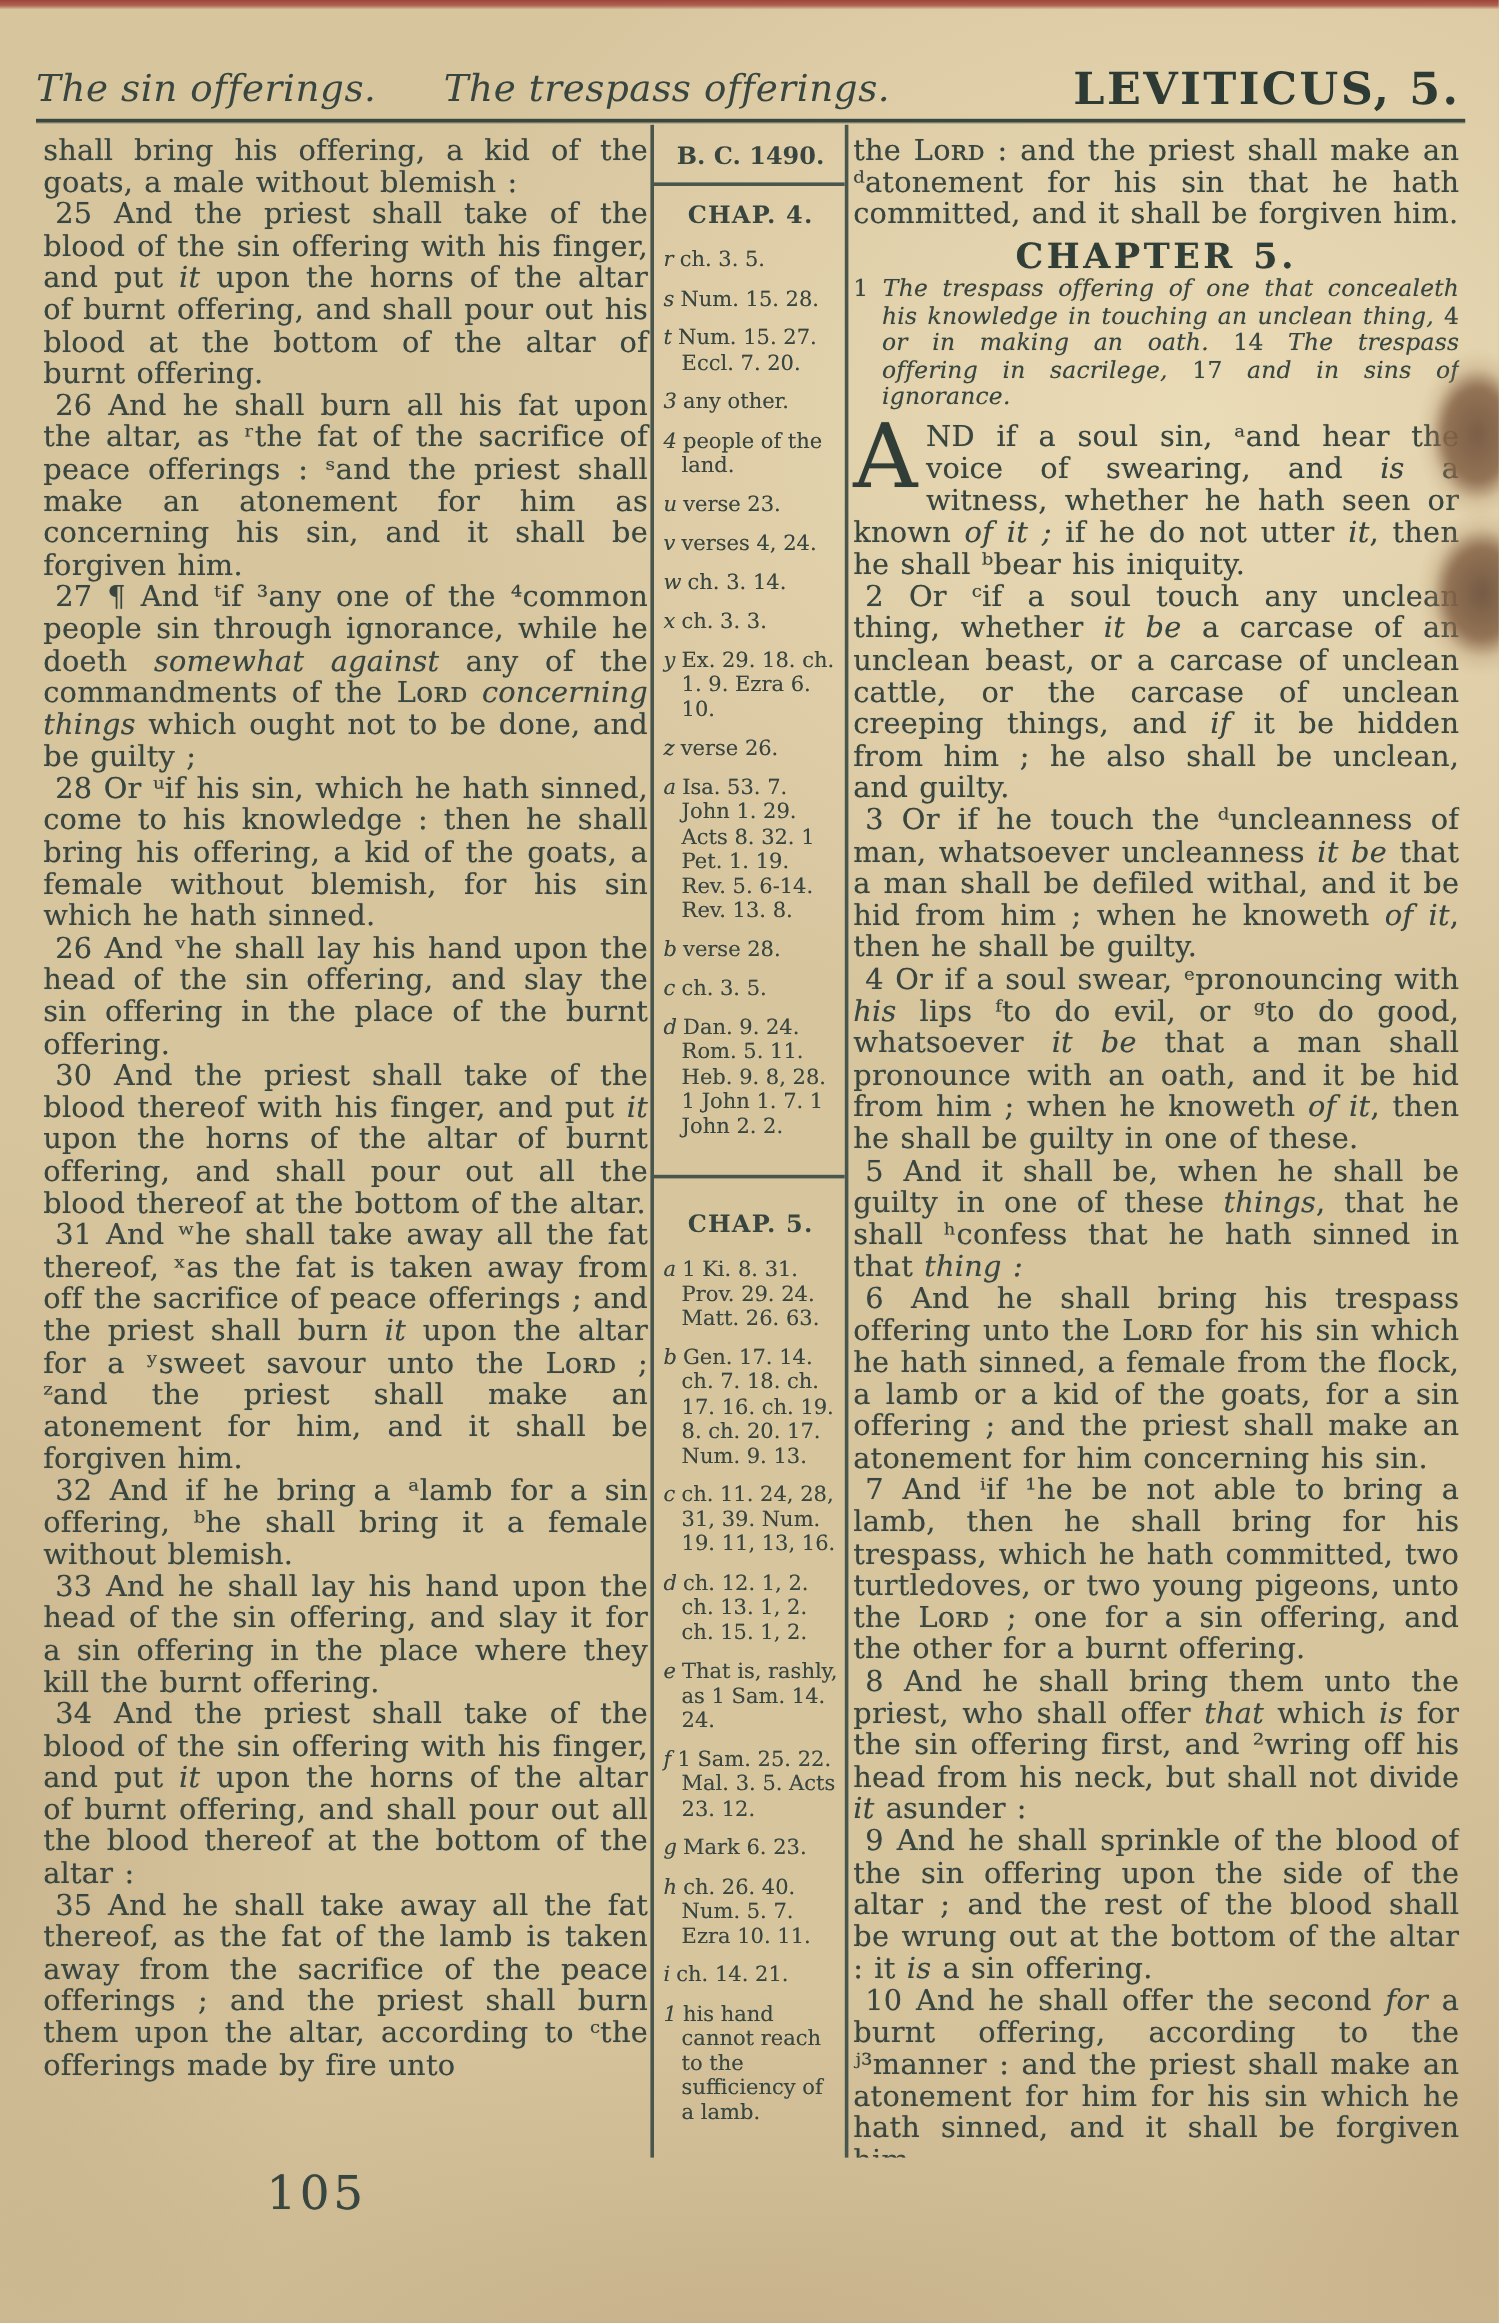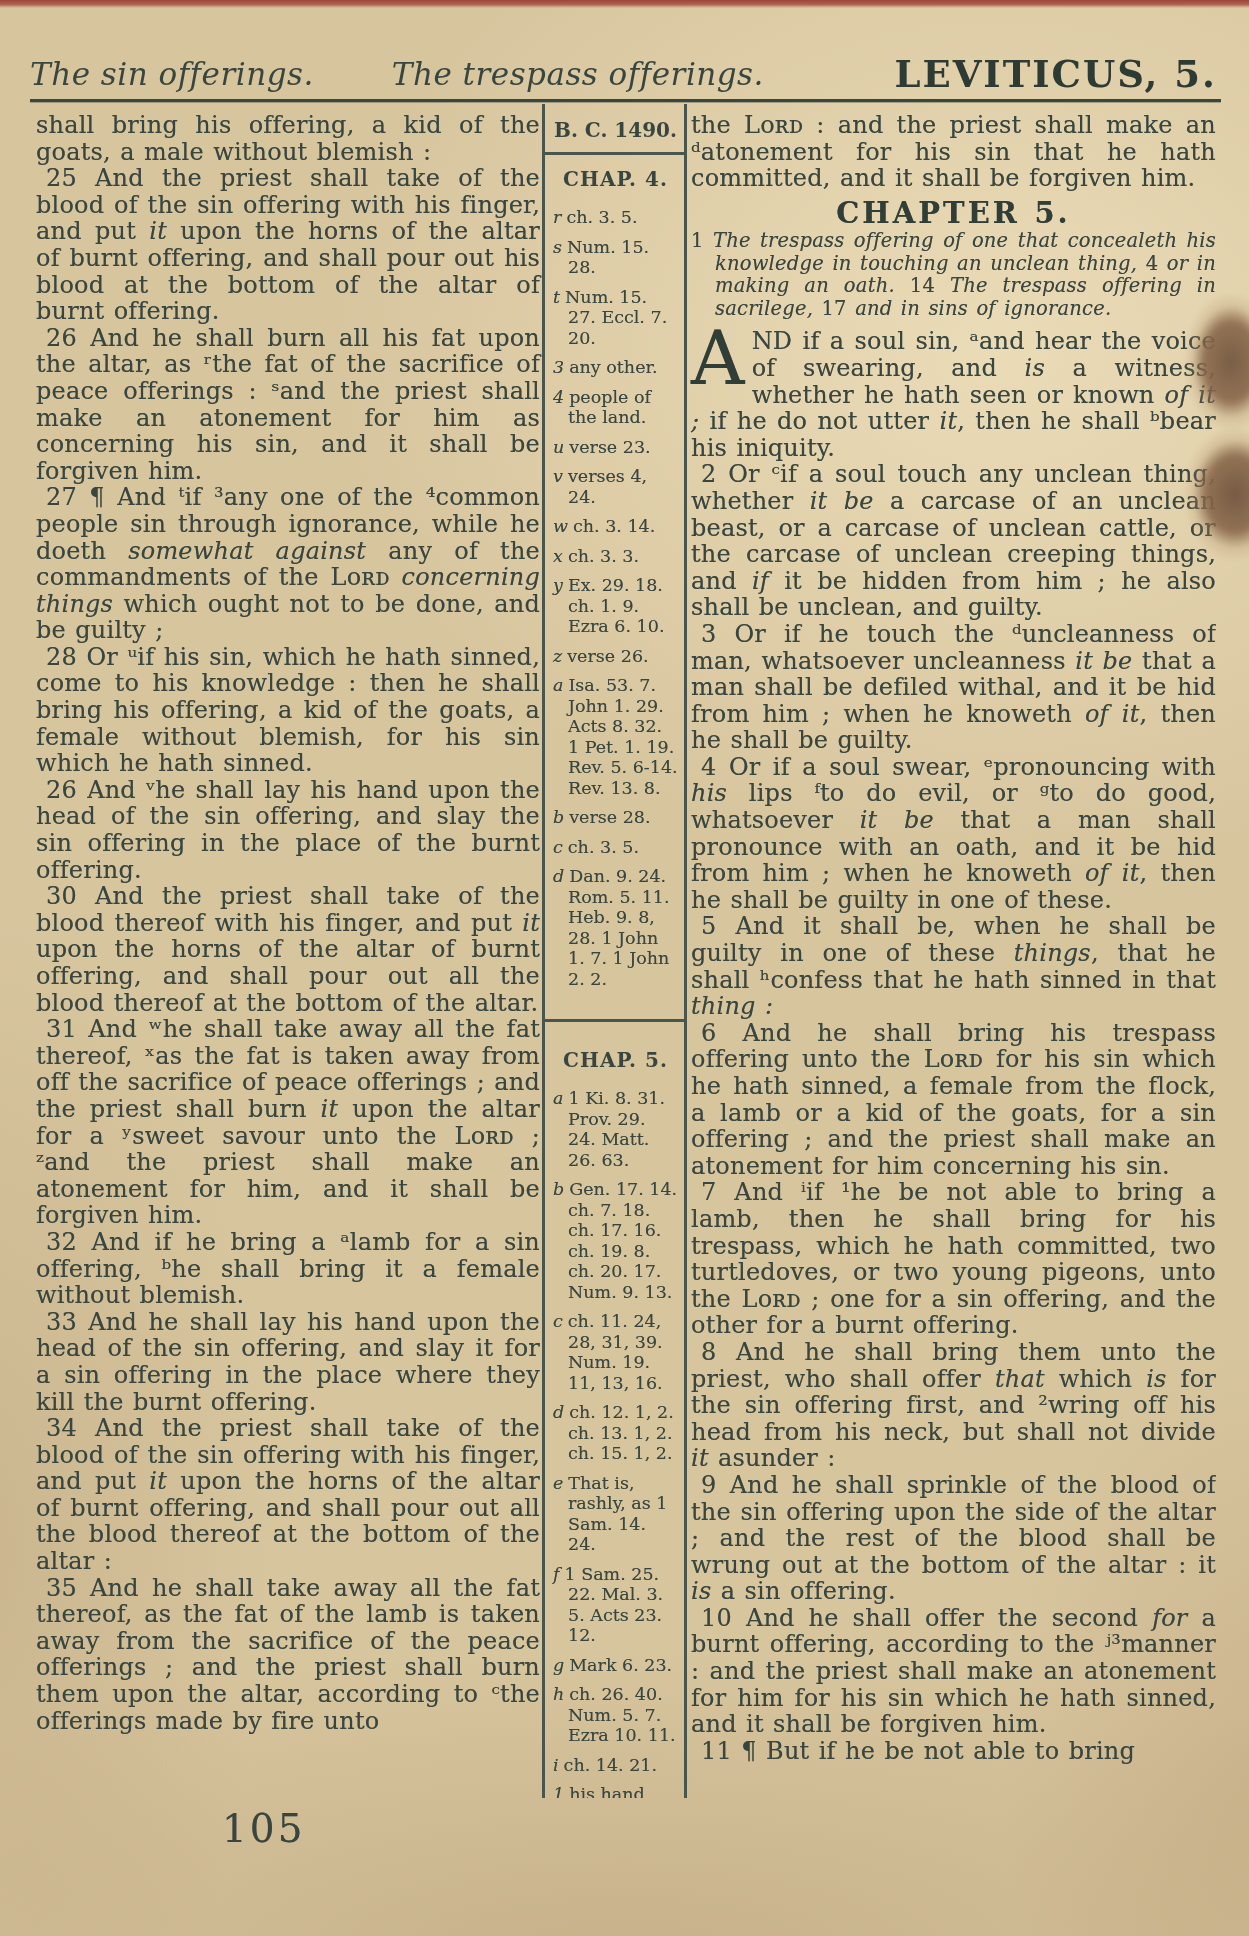--- a/index.html
+++ b/index.html
@@ -21,42 +21,42 @@
   .red-top-edge{position:absolute;top:0;left:0;right:0;height:8px;
     background:linear-gradient(180deg,#9e443c 0%,#ae6150 55%,rgba(174,97,80,0) 100%);}
   .thumb-smudge{position:absolute;border-radius:50%;filter:blur(2px);opacity:.9;}
   .thumb-smudge.one{top:292px;right:-30px;width:96px;height:140px;
     background:radial-gradient(closest-side,#6e523c,#8a684b 55%,rgba(169,136,100,.25) 80%,rgba(169,136,100,0));}
   .thumb-smudge.two{top:426px;right:-38px;width:104px;height:136px;
     background:radial-gradient(closest-side,#6a4e39,#8a684b 55%,rgba(169,136,100,.25) 80%,rgba(169,136,100,0));}
 
   .running-head{position:absolute;top:52px;left:30px;right:32px;display:flex;align-items:center;}
   .running-title{font-style:italic;font-size:31px;letter-spacing:.5px;}
-  .running-title.second{margin-left:78px;}
+  .running-title.second{margin-left:56px;}
   .book-chapter{margin-left:auto;font-size:37px;font-weight:bold;letter-spacing:2px;color:#2e3b34;}
   .head-rule{position:absolute;top:99px;left:30px;right:28px;height:3px;background:#3a473f;
     box-shadow:0 1px 0 rgba(58,71,63,.35);}
 
   .columns{position:absolute;top:104px;left:36px;width:1180px;height:1694px;display:flex;}
   .col{box-sizing:border-box;overflow:hidden;}
   .col-left{width:506px;padding:8px 2px 0 0;}
-  .col-mid{width:145px;border-left:3px solid #49564e;border-right:3px solid #49564e;
+  .col-mid{width:165px;border-left:3px solid #49564e;border-right:3px solid #49564e;
     padding:6px 6px 0 8px;}
   .col-right{flex:1;padding:8px 0 0 4px;}
 
   .body-text{font-size:24px;line-height:26.6px;text-align:justify;
     letter-spacing:.2px;word-spacing:1.5px;
     text-shadow:0 0 .6px rgba(57,70,63,.55);}
   .verse{margin:0;text-indent:10px;}
   .verse.no-indent{text-indent:0;}
 
   .bc-date{text-align:center;font-weight:bold;font-size:20px;padding:8px 0 10px;white-space:nowrap;}
   .bc-rule{height:3px;background:#49564e;margin:0 -6px 12px -8px;}
   .chap-label{text-align:center;font-weight:bold;font-size:20px;margin:8px 0 16px;letter-spacing:1px;}
-  .ref{font-size:17.5px;line-height:20.5px;margin:0 0 9px 0;padding-left:15px;text-indent:-15px;
+  .ref{font-size:17.5px;line-height:20.5px;margin:12px 0 9px 0;padding-left:15px;text-indent:-15px;
     text-shadow:0 0 .5px rgba(57,70,63,.5);}
   .ref-key{font-style:italic;padding-right:5px;}
   .mid-rule{height:3px;background:#49564e;margin:30px -6px 26px -8px;}
 
   .chapter-heading{text-align:center;font-size:29px;font-weight:bold;letter-spacing:3px;
     margin:8px 0 4px;text-indent:0;color:#313e37;}
   .chapter-summary{font-style:italic;font-size:19.5px;line-height:22.5px;margin:0 0 8px 0;
     padding-left:24px;text-indent:-24px;text-align:justify;word-spacing:2px;}
   .chapter-summary i{font-style:normal;}
   .dropcap{float:left;font-size:74px;line-height:52px;padding:4px 7px 0 0;color:#313e37;}

